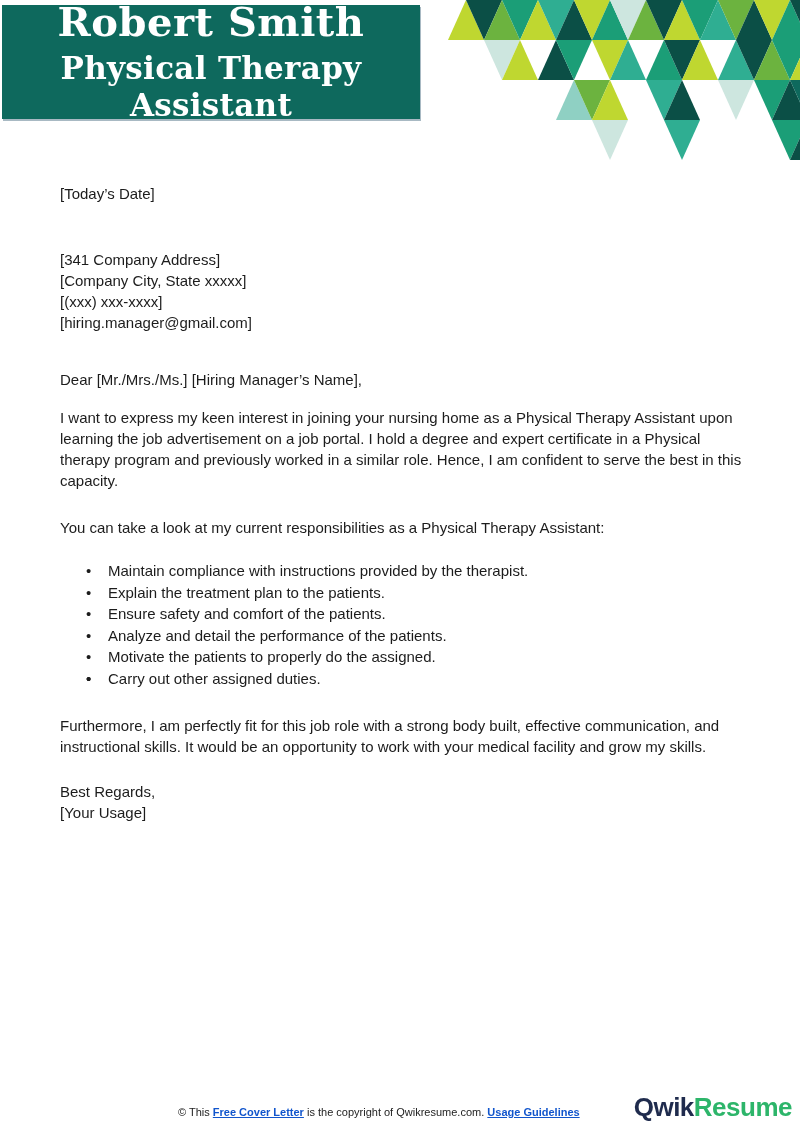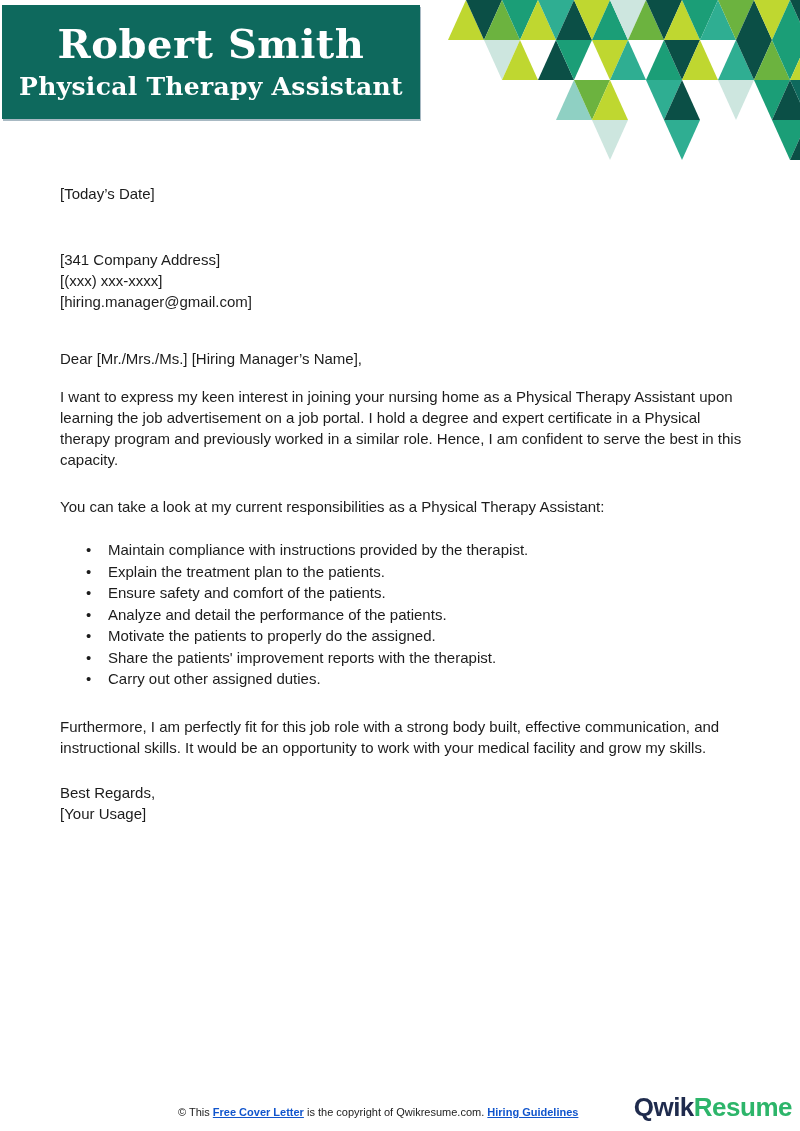--- a/index.html
+++ b/index.html
@@ -25,21 +25,21 @@
     display:flex;flex-direction:column;align-items:center;justify-content:center;
     text-align:center;
   }
   .banner .name{
     font-family:"DejaVu Serif", serif;
     font-weight:bold;font-size:40px;line-height:1.1;color:#ffffff;
     letter-spacing:.5px;
   }
   .banner .role{
     font-family:"DejaVu Serif", serif;
-    font-weight:bold;font-size:25px;line-height:1.2;color:#ffffff;
+    font-weight:bold;font-size:31px;line-height:1.2;color:#ffffff;
     margin-top:6px;letter-spacing:.3px;
   }
 
   
   .mosaic{position:absolute;top:0;right:0;width:370px;height:160px;overflow:hidden;}
   .mosaic svg{display:block;}
 
   
   .letter{
     position:absolute;left:60px;right:52px;top:183px;
@@ -134,54 +134,55 @@
         <polygon points="342,120 378,120 360,160" fill="#1b9e77"></polygon>
         <polygon points="360,160 396,160 378,120" fill="#0b4f46"></polygon>
       </svg>
   </div>
 
   <div class="letter">
     <div class="date-line">[Today’s Date]</div>
 
     <div class="addr-block">
         <div class="addr-line"><span>[341 Company Address]</span></div>
+        <div class="addr-line"><span>[Company City, State xxxxx]</span></div>
         <div class="addr-line"><span>[(xxx) xxx-xxxx]</span></div>
         <div class="addr-line"><span>[hiring.manager@gmail.com]</span></div>
       </div>
 
     <div class="salutation">Dear [Mr./Mrs./Ms.] [Hiring Manager’s Name],</div>
 
     <p class="para-intro">I want to express my keen interest in joining your nursing home as a Physical Therapy Assistant upon learning the job advertisement on a job portal. I hold a degree and expert certificate in a Physical therapy program and previously worked in a similar role. Hence, I am confident to serve the best in this capacity.</p>
 
     <p class="para-lead">You can take a look at my current responsibilities as a Physical Therapy Assistant:</p>
 
     <ul class="bullets">
         <li><span class="dot">•</span><span>Maintain compliance with instructions provided by the therapist.</span></li>
         <li><span class="dot">•</span><span>Explain the treatment plan to the patients.</span></li>
         <li><span class="dot">•</span><span>Ensure safety and comfort of the patients.</span></li>
         <li><span class="dot">•</span><span>Analyze and detail the performance of the patients.</span></li>
         <li><span class="dot">•</span><span>Motivate the patients to properly do the assigned.</span></li>
-        <li><span class="dot">•</span><span>Share the patients' improvement reports with the therapist.</span></li>
+        <li><span class="dot">•</span></li>
         <li><span class="dot">•</span><span>Carry out other assigned duties.</span></li>
       </ul>
 
     <p class="para-furthermore">Furthermore, I am perfectly fit for this job role with a strong body built, effective communication, and instructional skills. It would be an opportunity to work with your medical facility and grow my skills.</p>
 
 
     <div class="closing">
       <div>Best Regards,</div>
       <div>[Your Usage]</div>
     </div>
   </div>
 
   <div class="footer">
     <div class="footer-text">
       <span>© This</span>
       <a>Free Cover Letter</a>
       <span>is the copyright of Qwikresume.com.</span>
-      <a>Hiring Guidelines</a>
+      <a>Usage Guidelines</a>
     </div>
     <div class="logo">
       <span class="p1">Qwik</span><span class="p2">Resume</span>
     </div>
   </div>
 
 </div>
 
 </body></html>

